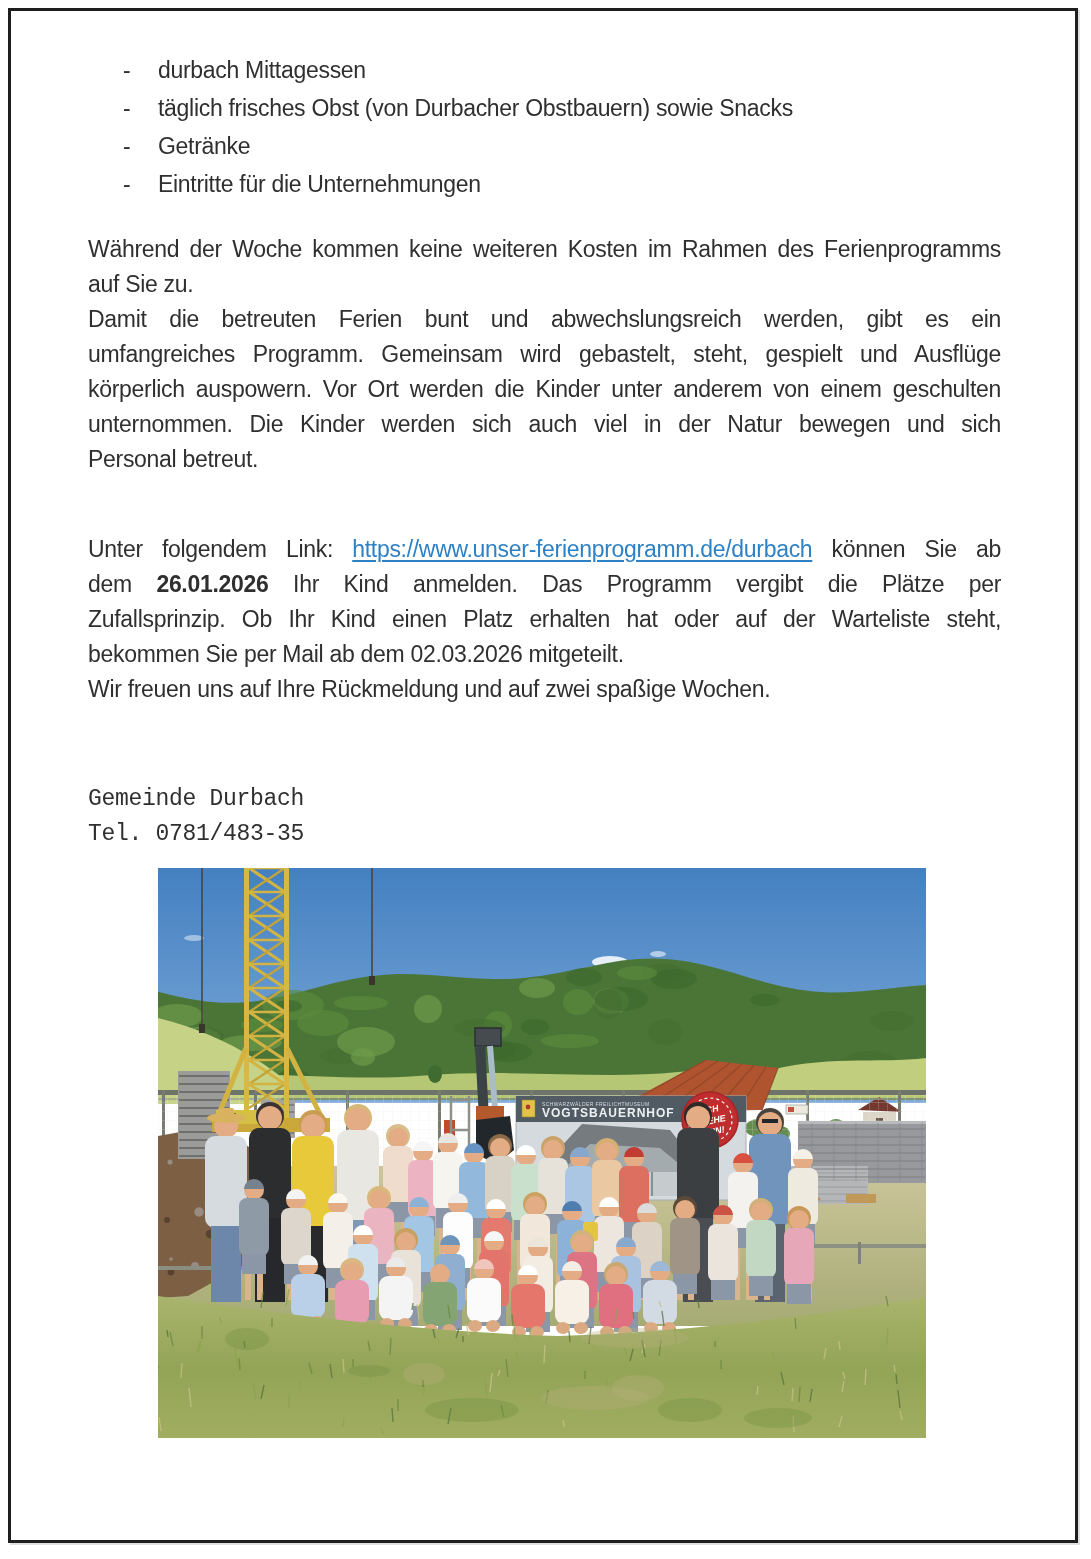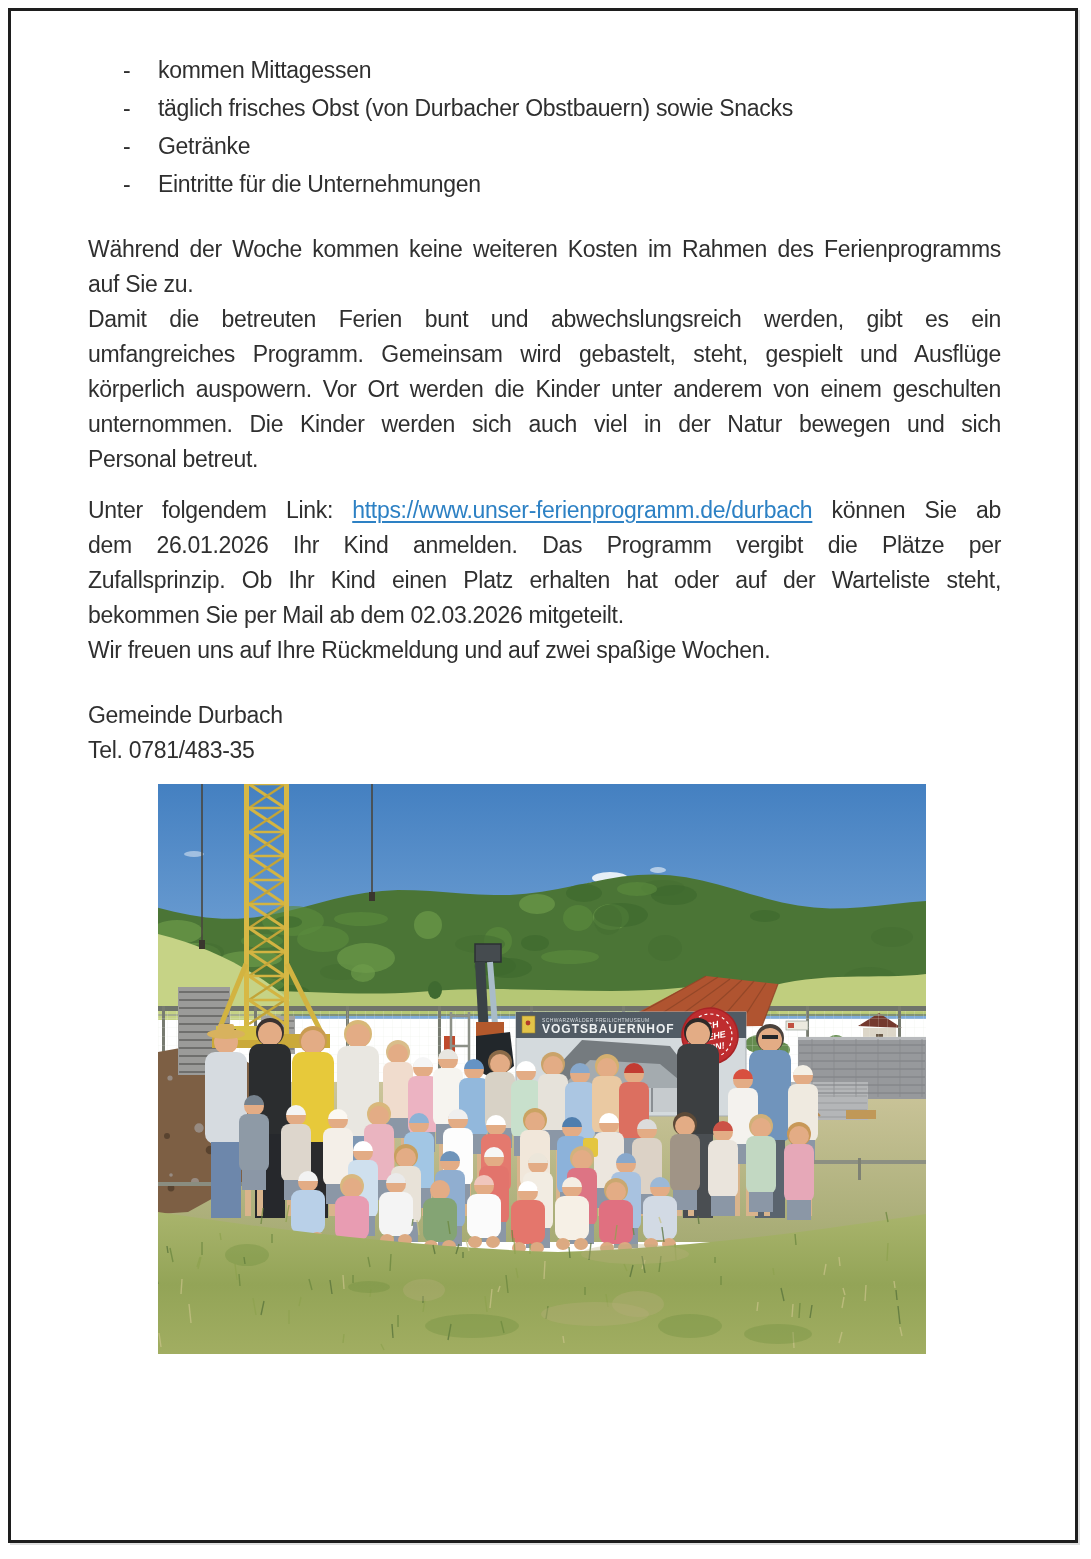--- a/index.html
+++ b/index.html
@@ -9,36 +9,36 @@
   .page{position:absolute;left:8px;top:8px;width:1064px;height:1529px;
         border:3px solid var(--border,#1e1e1e);background:#fff;
         box-shadow:2px 2px 0 rgba(0,0,0,.12);}
   .content{position:absolute;left:77px;top:40px;width:913px;}
   .tline{line-height:35px;font-size:23px;letter-spacing:-0.3px;white-space:nowrap;}
   .jl{text-align:justify;text-align-last:justify;}
   .list .tline{line-height:38px;}
   .li{position:relative;padding-left:70px;}
   .dash{position:absolute;left:35px;}
   .para-costs{margin-top:29px;}
-  .para-reg{margin-top:16px;}
-  .contact{margin-top:30px;}
+  .para-reg{margin-top:55px;}
+  .contact{margin-top:75px;font-family:Liberation Mono, monospace;}
   .photo{margin-top:16px;margin-left:70px;width:768px;height:570px;overflow:hidden;}
   .photo svg{display:block;width:768px;height:574px;}
   a.link{color:var(--link,#2d81c4);text-decoration:underline;
          text-decoration-thickness:1.5px;text-underline-offset:3px;cursor:pointer;}
-  b{font-weight:400;}
+  b{font-weight:700;}
 </style>
 </head>
 <body>
 
 <div class="page">
   <div class="content">
 
     <div class="list">
-        <div class="tline li"><span class="dash">-</span><span>kommen Mittagessen</span></div>
+        <div class="tline li"><span class="dash">-</span><span>durbach Mittagessen</span></div>
         <div class="tline li"><span class="dash">-</span><span>täglich frisches Obst (von Durbacher Obstbauern) sowie Snacks</span></div>
         <div class="tline li"><span class="dash">-</span><span>Getränke</span></div>
         <div class="tline li"><span class="dash">-</span><span>Eintritte für die Unternehmungen</span></div>
       </div>
 
     <div class="para para-costs">
         <div class="tline jl">Während der Woche kommen keine weiteren Kosten im Rahmen des Ferienprogramms</div>
         <div class="tline">auf Sie zu.</div>
       </div>
     <div class="para">

